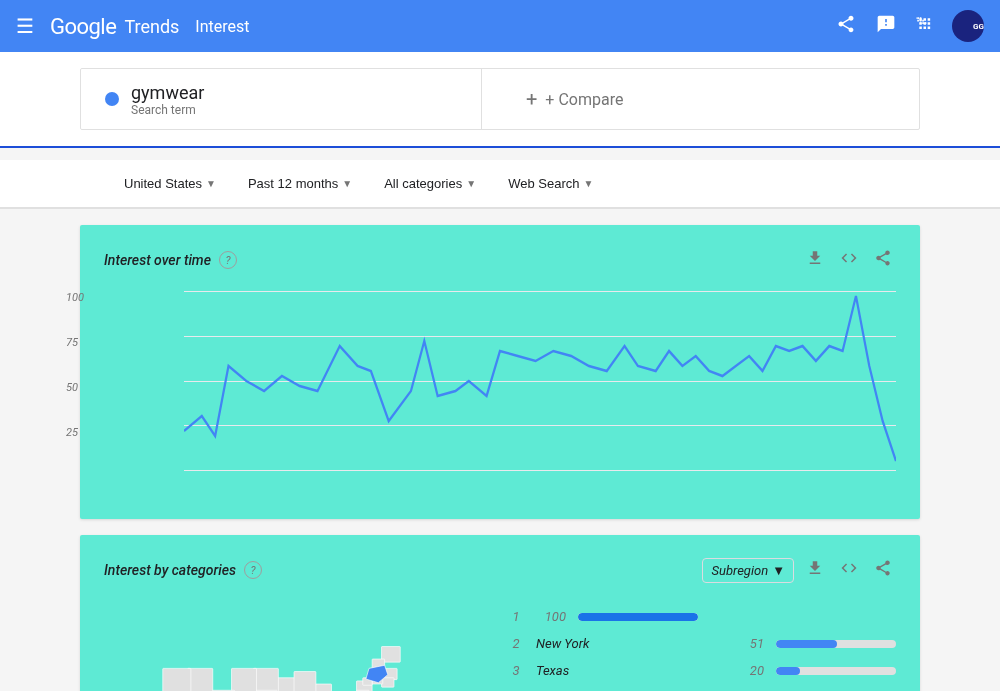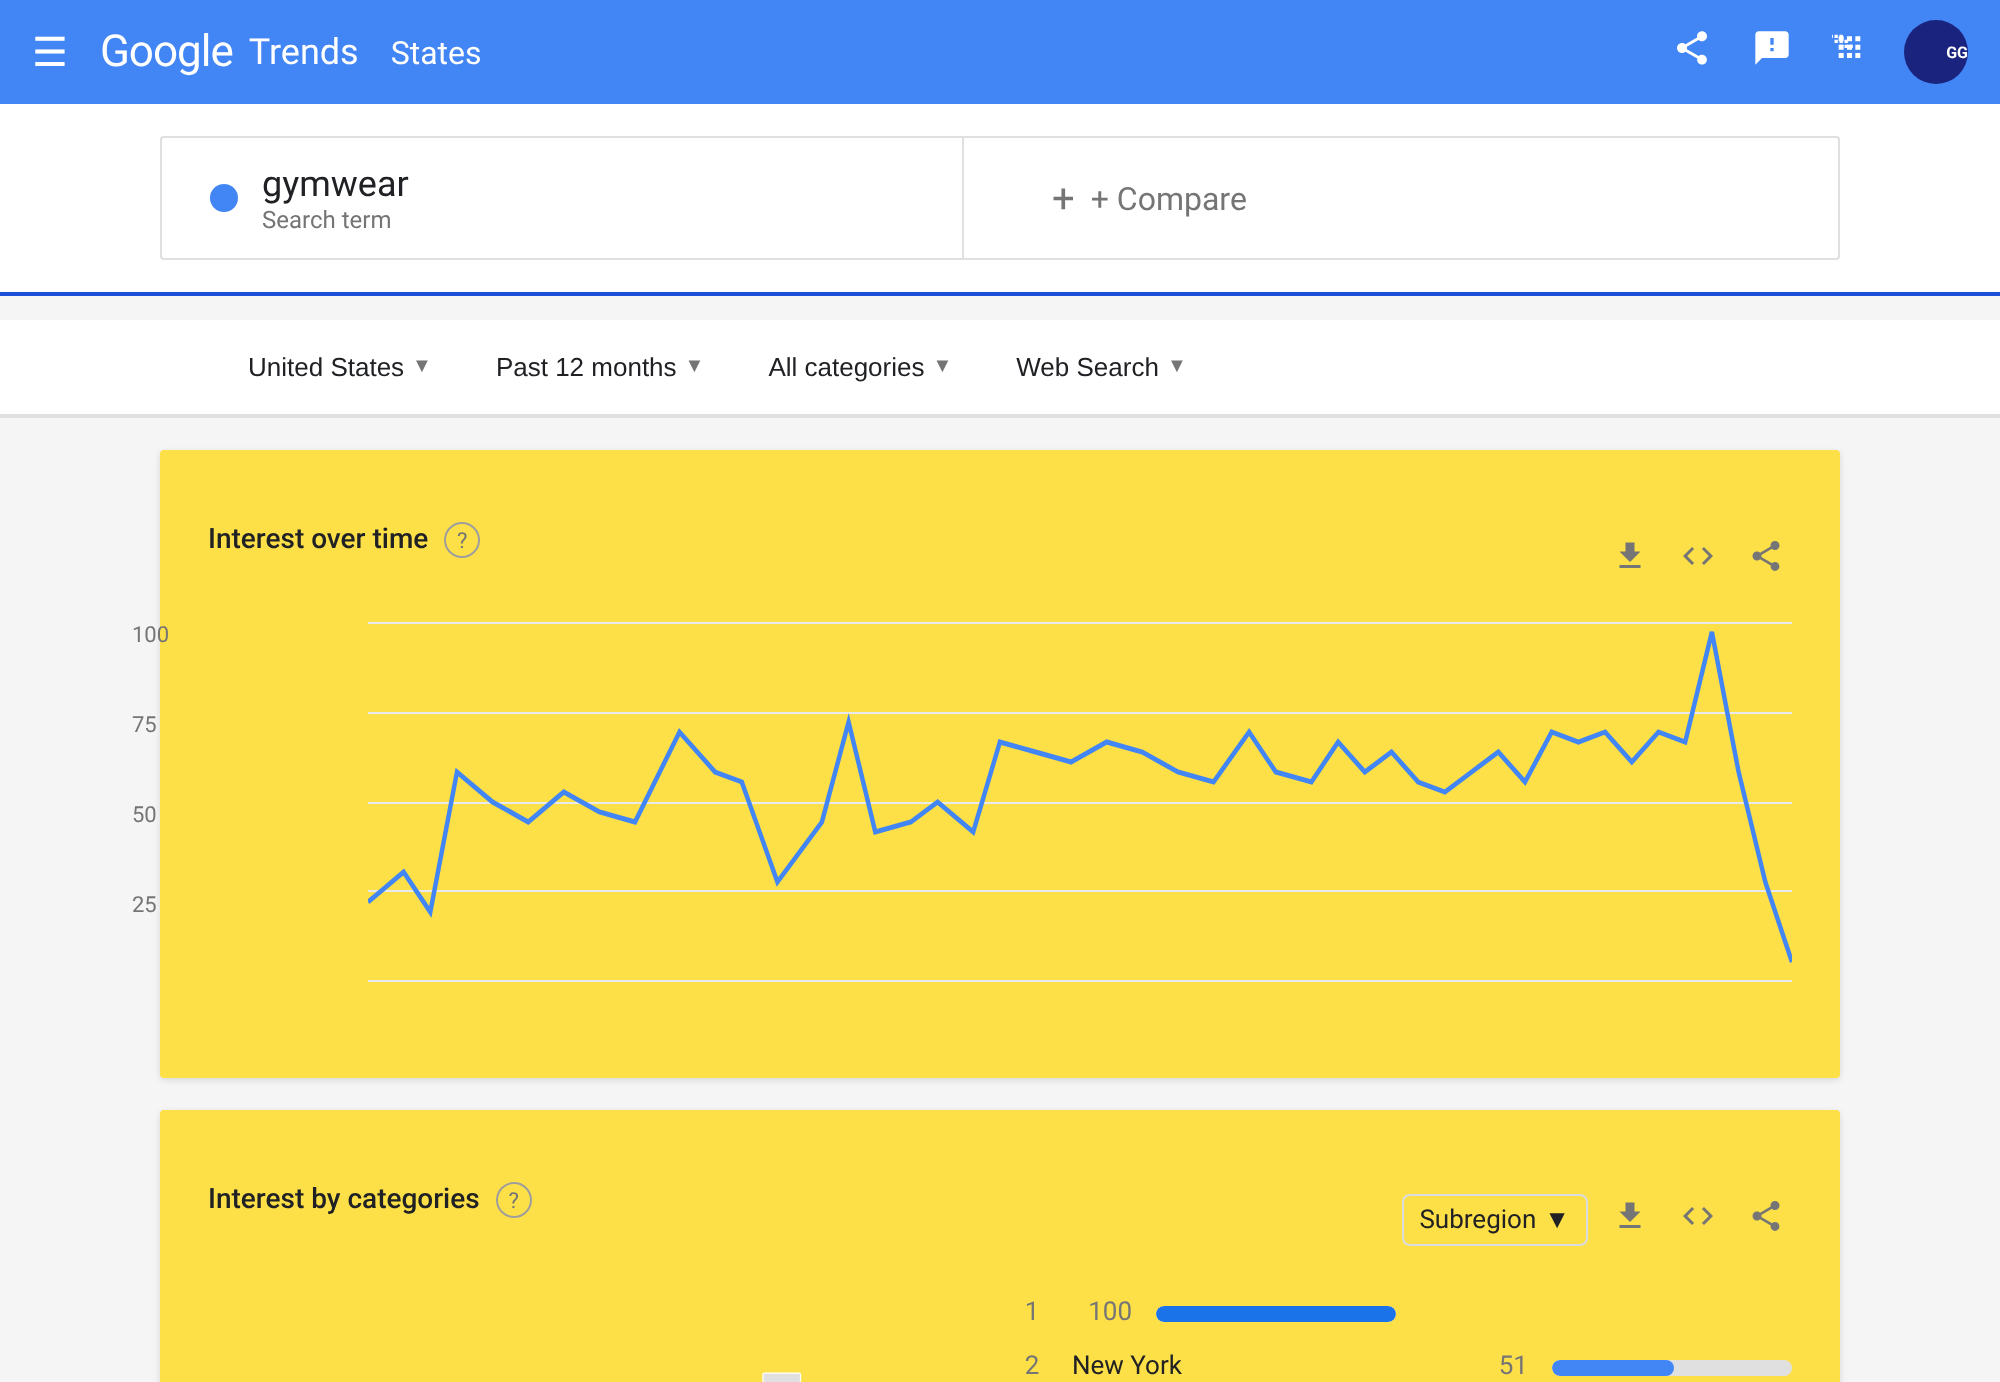--- a/index.html
+++ b/index.html
@@ -82,37 +82,38 @@
       font-size: 13px;
       border-radius: 2px;
     }
     .filter-arrow { font-size: 10px; color: #757575; }
 
     
     .main-content { padding: 16px 80px; }
 
     
     .card {
-      background: #fde047;
+      background: #5eead4;
       border-radius: 2px;
       box-shadow: 0 1px 3px rgba(0,0,0,0.12);
       margin-bottom: 16px;
       padding: 20px 24px;
+      font-style: italic;
     }
 
     .card-header {
       display: flex;
       align-items: center;
       justify-content: space-between;
       margin-bottom: 16px;
     }
     .card-title-group { display: flex; align-items: center; gap: 8px; }
     .card-title { font-size: 14px; color: #202124; font-weight: 500; }
     .help-icon { width: 18px; height: 18px; border-radius: 50%; border: 1px solid #9e9e9e; display: flex; align-items: center; justify-content: center; font-size: 11px; color: #757575; cursor: pointer; }
-    .card-actions { display: flex; align-items: center; gap: 8px; margin-top: 20px; }
+    .card-actions { display: flex; align-items: center; gap: 8px; }
     .action-icon { color: #757575; font-size: 16px; cursor: pointer; padding: 4px; }
 
     
     .chart-area {
       position: relative;
       height: 200px;
       margin: 0 0 8px 40px;
     }
     .chart-y-labels {
       position: absolute;
@@ -186,21 +187,21 @@
 </head>
 <body>
 
 <header class="header">
   <div class="header-left">
     <span class="menu-icon">☰</span>
     <div class="google-trends-logo">
       <span class="google-text">Google</span>
       <span class="trends-text">Trends</span>
     </div>
-    <span class="explore-text">States</span>
+    <span class="explore-text">Interest</span>
   </div>
   <div class="header-right">
     <span class="header-icon">
       <svg width="20" height="20" viewBox="0 0 24 24" fill="white">
           <path d="M18 16.08c-.76 0-1.44.3-1.96.77L8.91 12.7c.05-.23.09-.46.09-.7s-.04-.47-.09-.7l7.05-4.11c.54.5 1.25.81 2.04.81 1.66 0 3-1.34 3-3s-1.34-3-3-3-3 1.34-3 3c0 .24.04.47.09.7L8.04 9.81C7.5 9.31 6.79 9 6 9c-1.66 0-3 1.34-3 3s1.34 3 3 3c.79 0 1.5-.31 2.04-.81l7.12 4.16c-.05.21-.08.43-.08.65 0 1.61 1.31 2.92 2.92 2.92 1.61 0 2.92-1.31 2.92-2.92s-1.31-2.92-2.92-2.92z"></path>
         </svg>
     </span>
     <span class="header-icon">
       <svg width="20" height="20" viewBox="0 0 24 24" fill="white">
           <path d="M20 2H4c-1.1 0-1.99.9-1.99 2L2 22l4-4h14c1.1 0 2-.9 2-2V4c0-1.1-.9-2-2-2zm-7 12h-2v-2h2v2zm0-4h-2V6h2v4z"></path>

